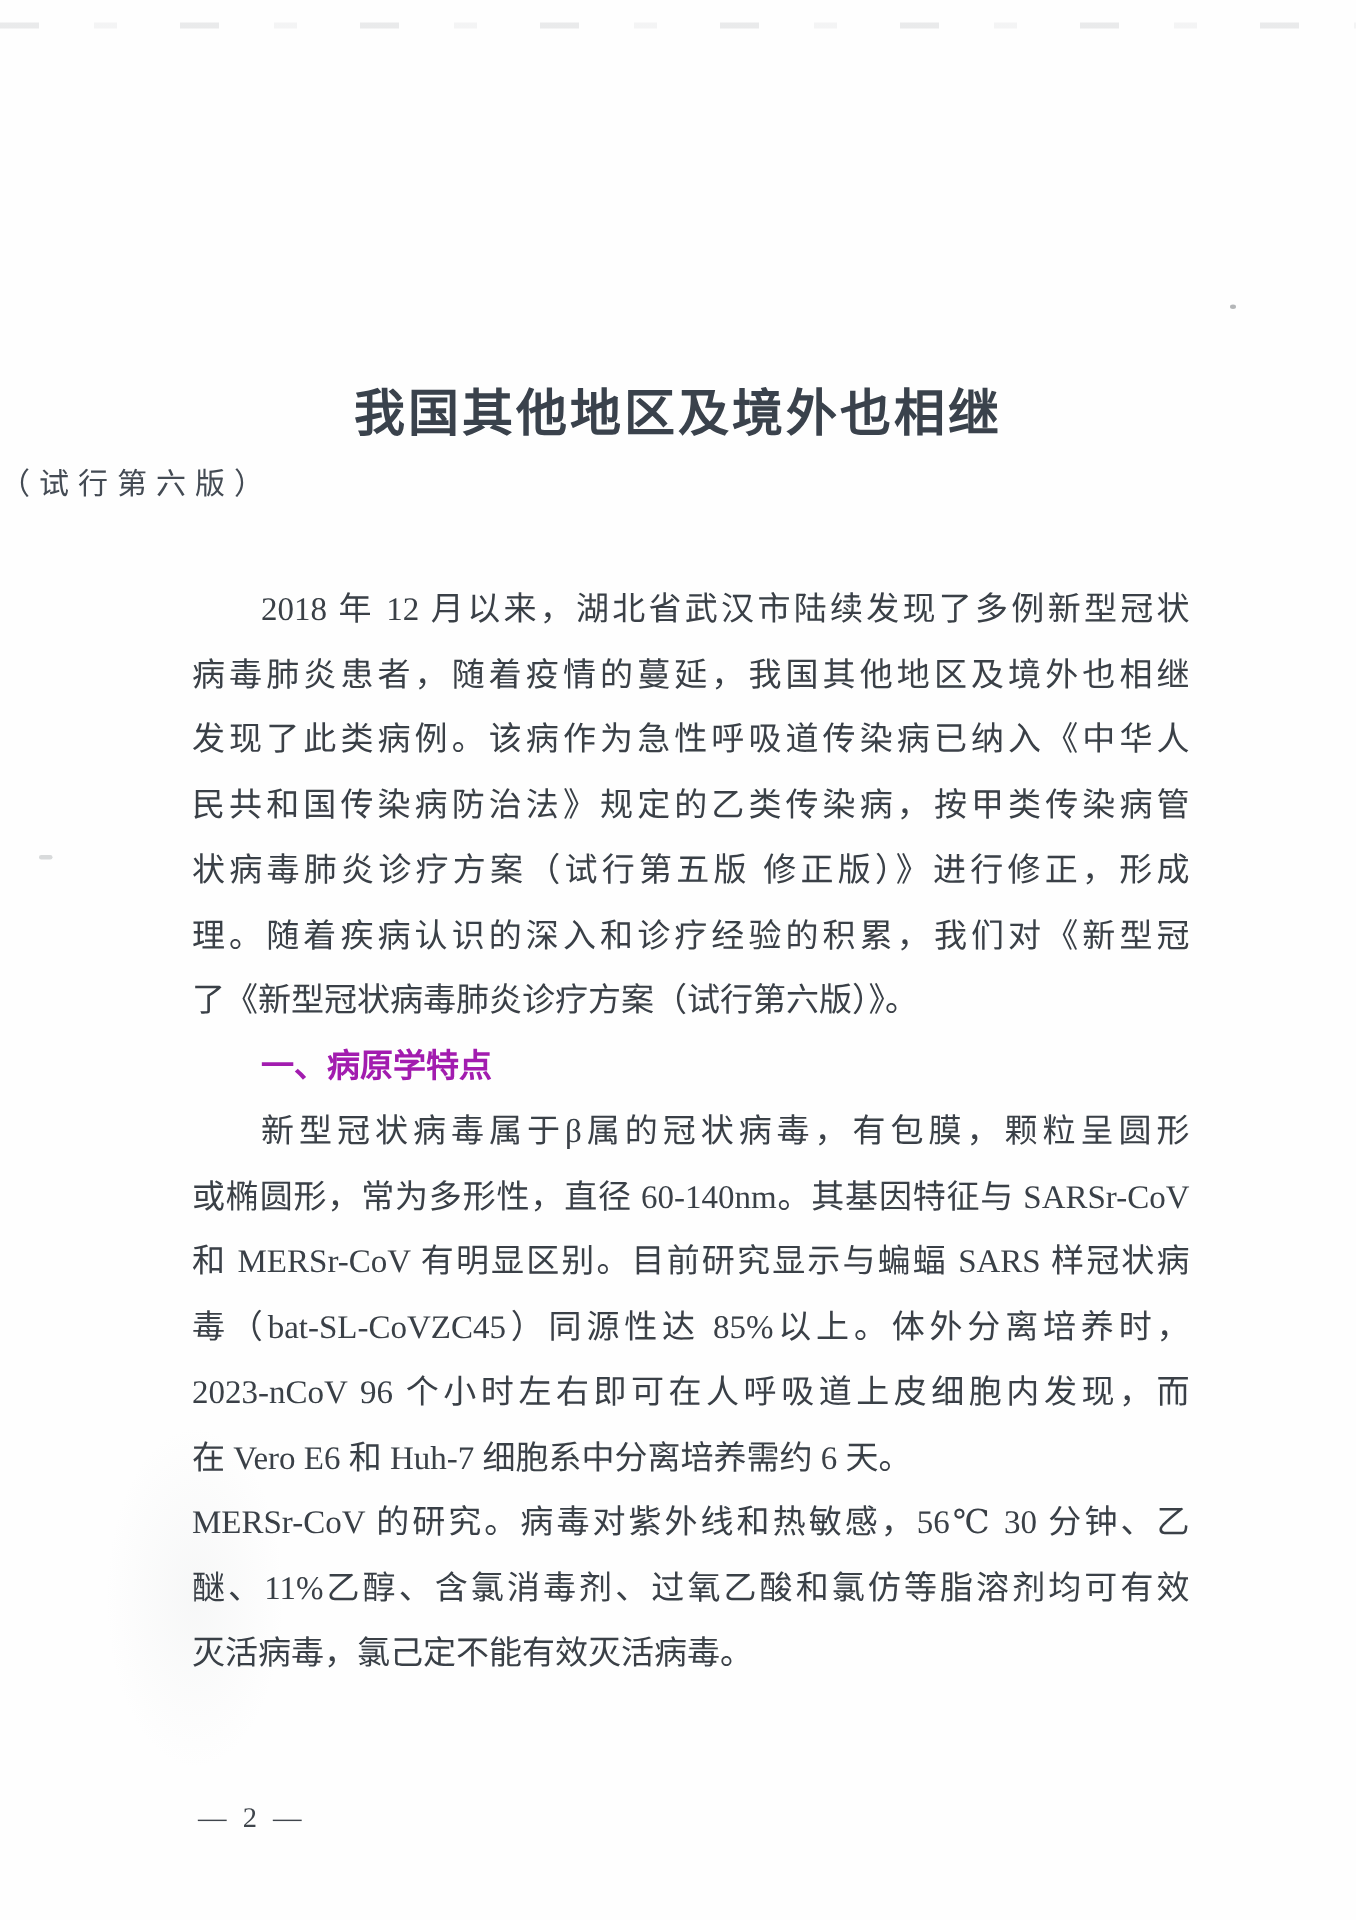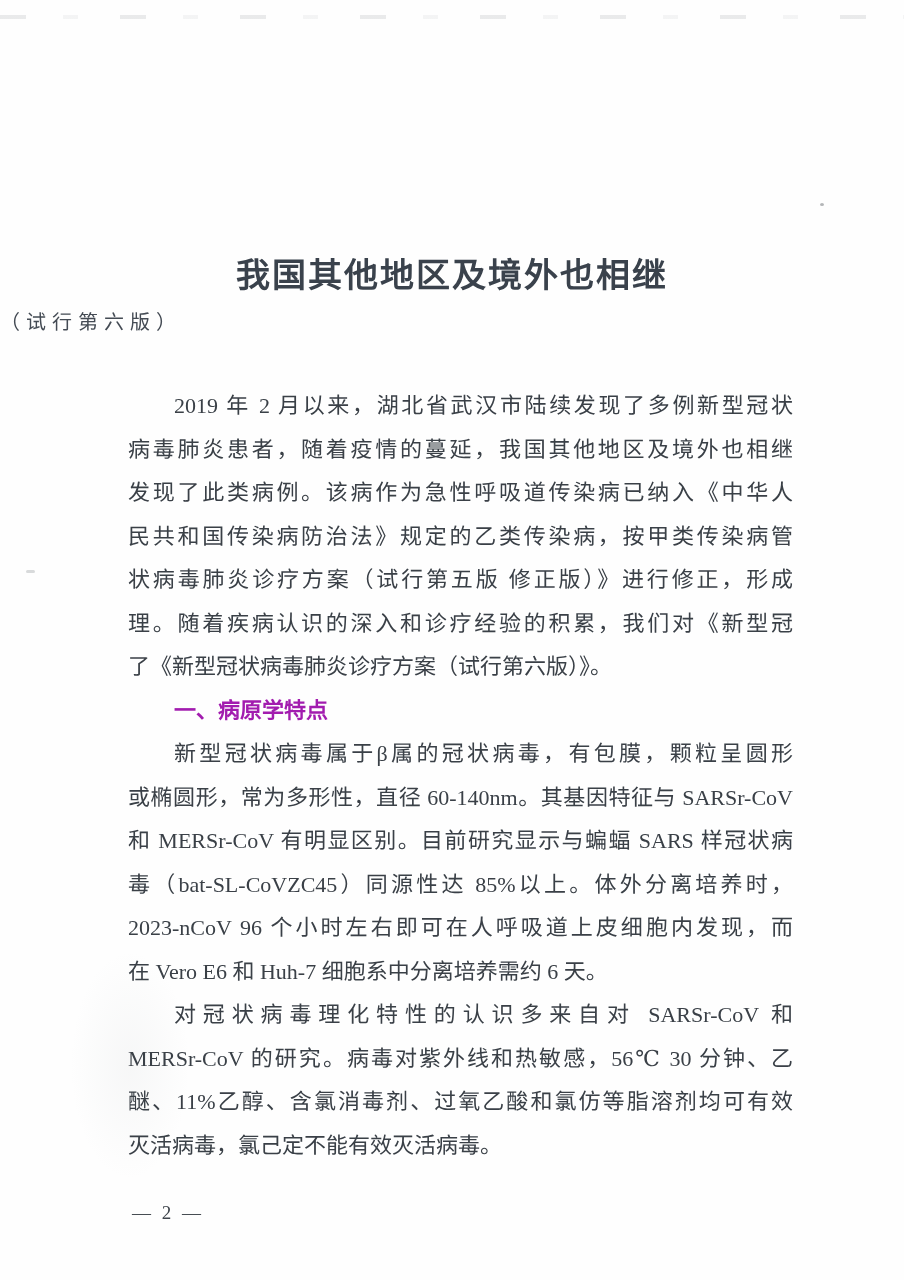--- a/index.html
+++ b/index.html
@@ -109,35 +109,34 @@
   <div class="scan-noise-top"></div>
   <div class="scan-speck-1"></div>
   <div class="scan-speck-2"></div>
   <div class="scan-smudge"></div>
 
   <div class="doc-title">我国其他地区及境外也相继</div>
 
   <div class="doc-subtitle">（试行第六版）</div>
 
   <div class="body-text">
-      <div class="line indent">2019 年 2 月以来，湖北省武汉市陆续发现了多例新型冠状</div>
+      <div class="line indent">2018 年 12 月以来，湖北省武汉市陆续发现了多例新型冠状</div>
       <div class="line">病毒肺炎患者，随着疫情的蔓延，我国其他地区及境外也相继</div>
       <div class="line">发现了此类病例。该病作为急性呼吸道传染病已纳入《中华人</div>
       <div class="line">民共和国传染病防治法》规定的乙类传染病，按甲类传染病管</div>
       <div class="line">状病毒肺炎诊疗方案（试行第五版 修正版）》进行修正，形成</div>
       <div class="line">理。随着疾病认识的深入和诊疗经验的积累，我们对《新型冠</div>
       <div class="line last">了《新型冠状病毒肺炎诊疗方案（试行第六版）》。</div>
       <div class="line indent last heading">一、病原学特点</div>
       <div class="line indent">新型冠状病毒属于β属的冠状病毒，有包膜，颗粒呈圆形</div>
       <div class="line">或椭圆形，常为多形性，直径 60-140nm。其基因特征与 SARSr-CoV</div>
       <div class="line">和 MERSr-CoV 有明显区别。目前研究显示与蝙蝠 SARS 样冠状病</div>
       <div class="line">毒（bat-SL-CoVZC45）同源性达 85%以上。体外分离培养时，</div>
       <div class="line">2023-nCoV 96 个小时左右即可在人呼吸道上皮细胞内发现，而</div>
       <div class="line last">在 Vero E6 和 Huh-7 细胞系中分离培养需约 6 天。</div>
-      <div class="line indent">对冠状病毒理化特性的认识多来自对 SARSr-CoV 和</div>
       <div class="line">MERSr-CoV 的研究。病毒对紫外线和热敏感，56℃ 30 分钟、乙</div>
       <div class="line">醚、11%乙醇、含氯消毒剂、过氧乙酸和氯仿等脂溶剂均可有效</div>
       <div class="line last">灭活病毒，氯己定不能有效灭活病毒。</div>
     </div>
 
   <div class="page-number">— 2 —</div>
 
 </div>
 
 </body></html>

